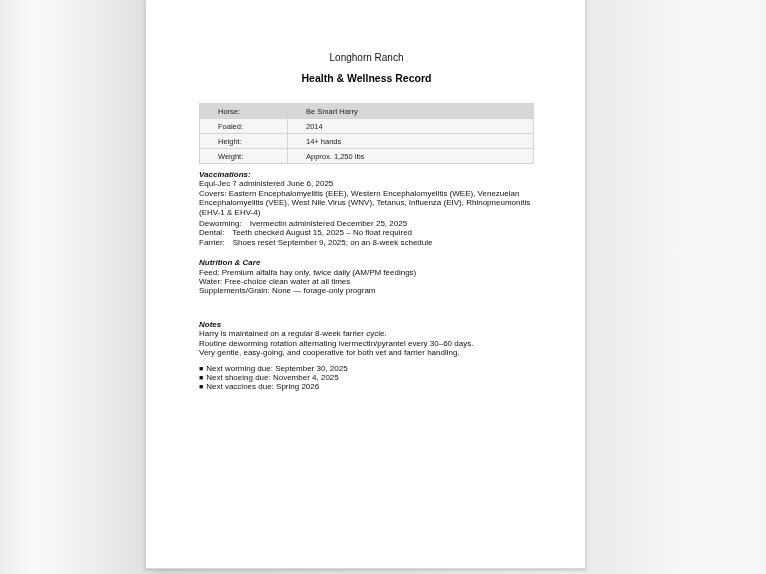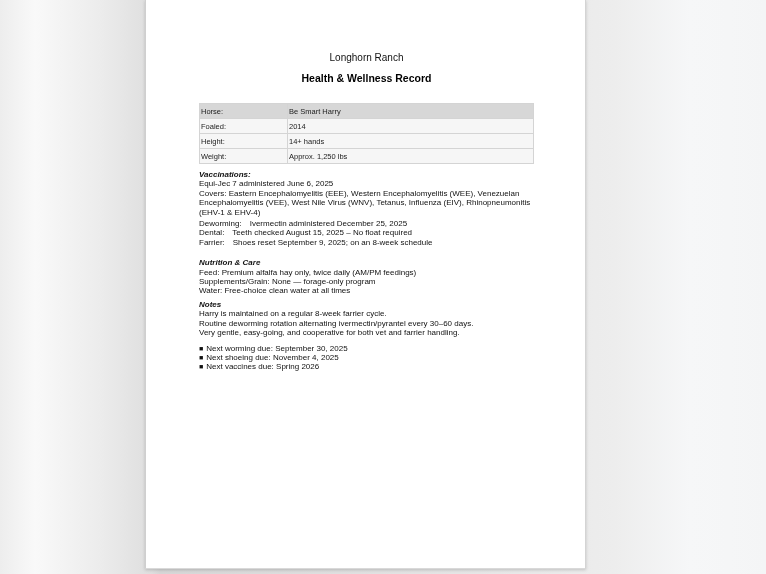--- a/index.html
+++ b/index.html
@@ -49,36 +49,36 @@
   table.horse-table {
     width: 100%;
     margin-top: 18px;
     border-collapse: collapse;
     font-size: 7.5px;
     color: #222;
   }
   table.horse-table td {
     border: 1px solid #d4d4d4;
     height: 15px;
-    padding: 0 1px;
+    padding: 0 18px;
     vertical-align: middle;
     background: #f6f6f6;
   }
   table.horse-table tr.hdr td { background: #d7d7d7; }
   table.horse-table td.lbl { width: 88px; }
 
   .body-text { font-size: 8px; line-height: 9.4px; color: #111; }
   .sec { margin-top: 0; }
   .sec-heading { font-weight: 700; font-style: italic; }
   .inline-label { font-weight: 400; margin-right: 8px; }
 
   .sec-vaccinations { margin-top: 6px; }
   .sec-care { margin-top: 2px; }
   .sec-nutrition { margin-top: 11px; }
-  .sec-notes { margin-top: 4px; }
+  .sec-notes { margin-top: 24px; }
   .sec-reminders { margin-top: 6px; }
 
   .reminder-row { white-space: nowrap; }
   .bullet-square { display: inline-block; margin-right: 3px; font-size: 7px; }
 </style>
 </head>
 <body>
 
 <div class="viewport">
   <div class="doc-page">
@@ -116,22 +116,22 @@
 
       <div class="body-text sec sec-care">
         <div><span class="inline-label">Deworming:</span><span>Ivermectin administered December 25, 2025</span></div>
         <div><span class="inline-label">Dental:</span><span>Teeth checked August 15, 2025 – No float required</span></div>
         <div><span class="inline-label">Farrier:</span><span>Shoes reset September 9, 2025; on an 8-week schedule</span></div>
       </div>
 
       <div class="body-text sec sec-nutrition">
         <div class="sec-heading">Nutrition &amp; Care</div>
         <div>Feed: Premium alfalfa hay only, twice daily (AM/PM feedings)</div>
+        <div>Water: Free-choice clean water at all times</div>
         <div>Supplements/Grain: None — forage-only program</div>
-        <div>Water: Free-choice clean water at all times</div>
       </div>
 
       <div class="body-text sec sec-notes">
         <div class="sec-heading">Notes</div>
         <div>Harry is maintained on a regular 8-week farrier cycle.</div>
         <div>Routine deworming rotation alternating ivermectin/pyrantel every 30–60 days.</div>
         <div>Very gentle, easy-going, and cooperative for both vet and farrier handling.</div>
       </div>
 
       <div class="body-text sec sec-reminders">

